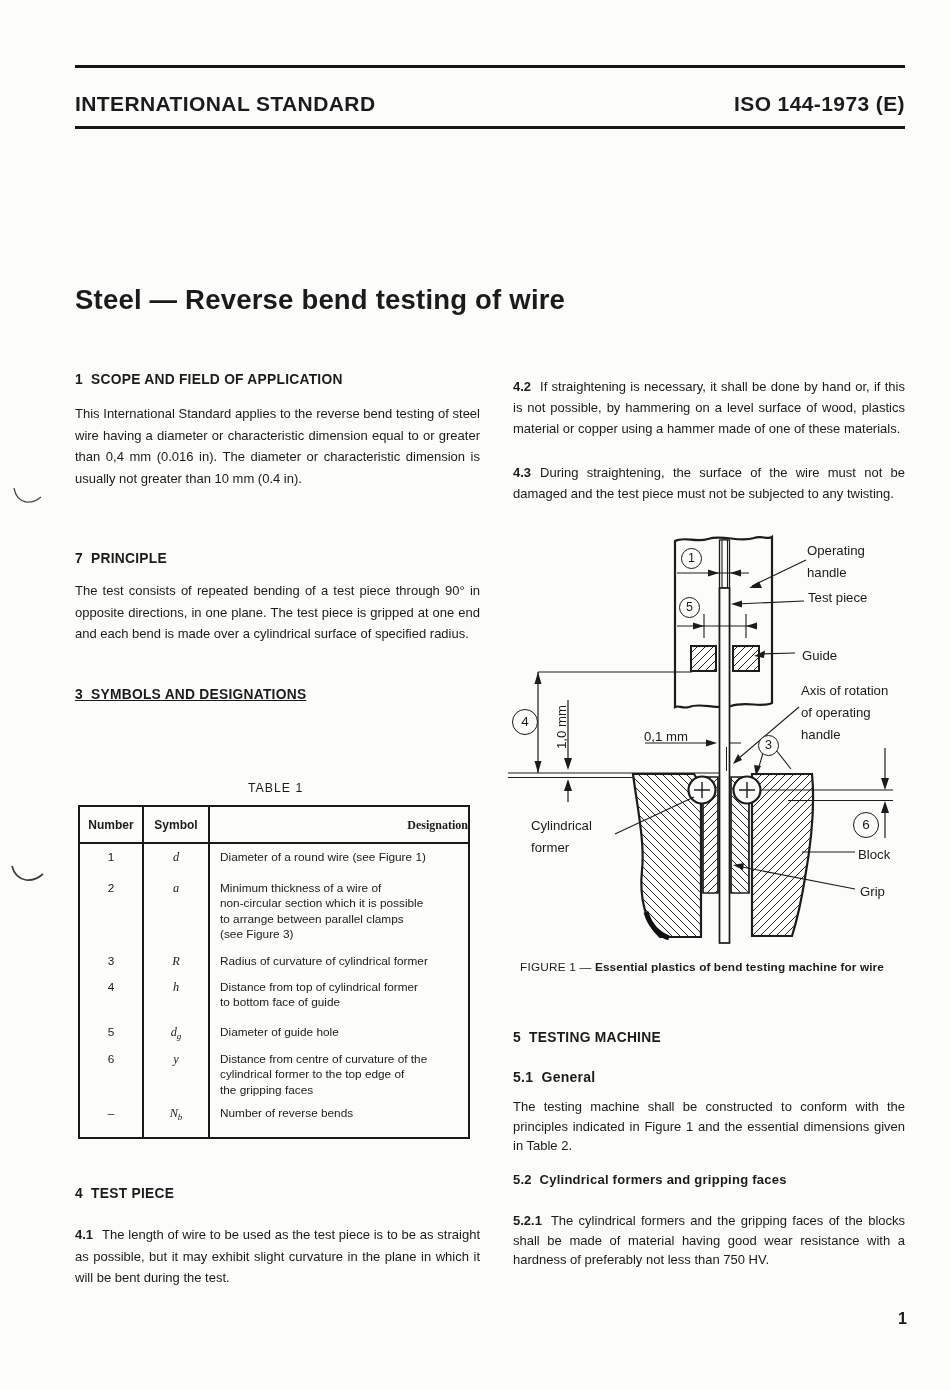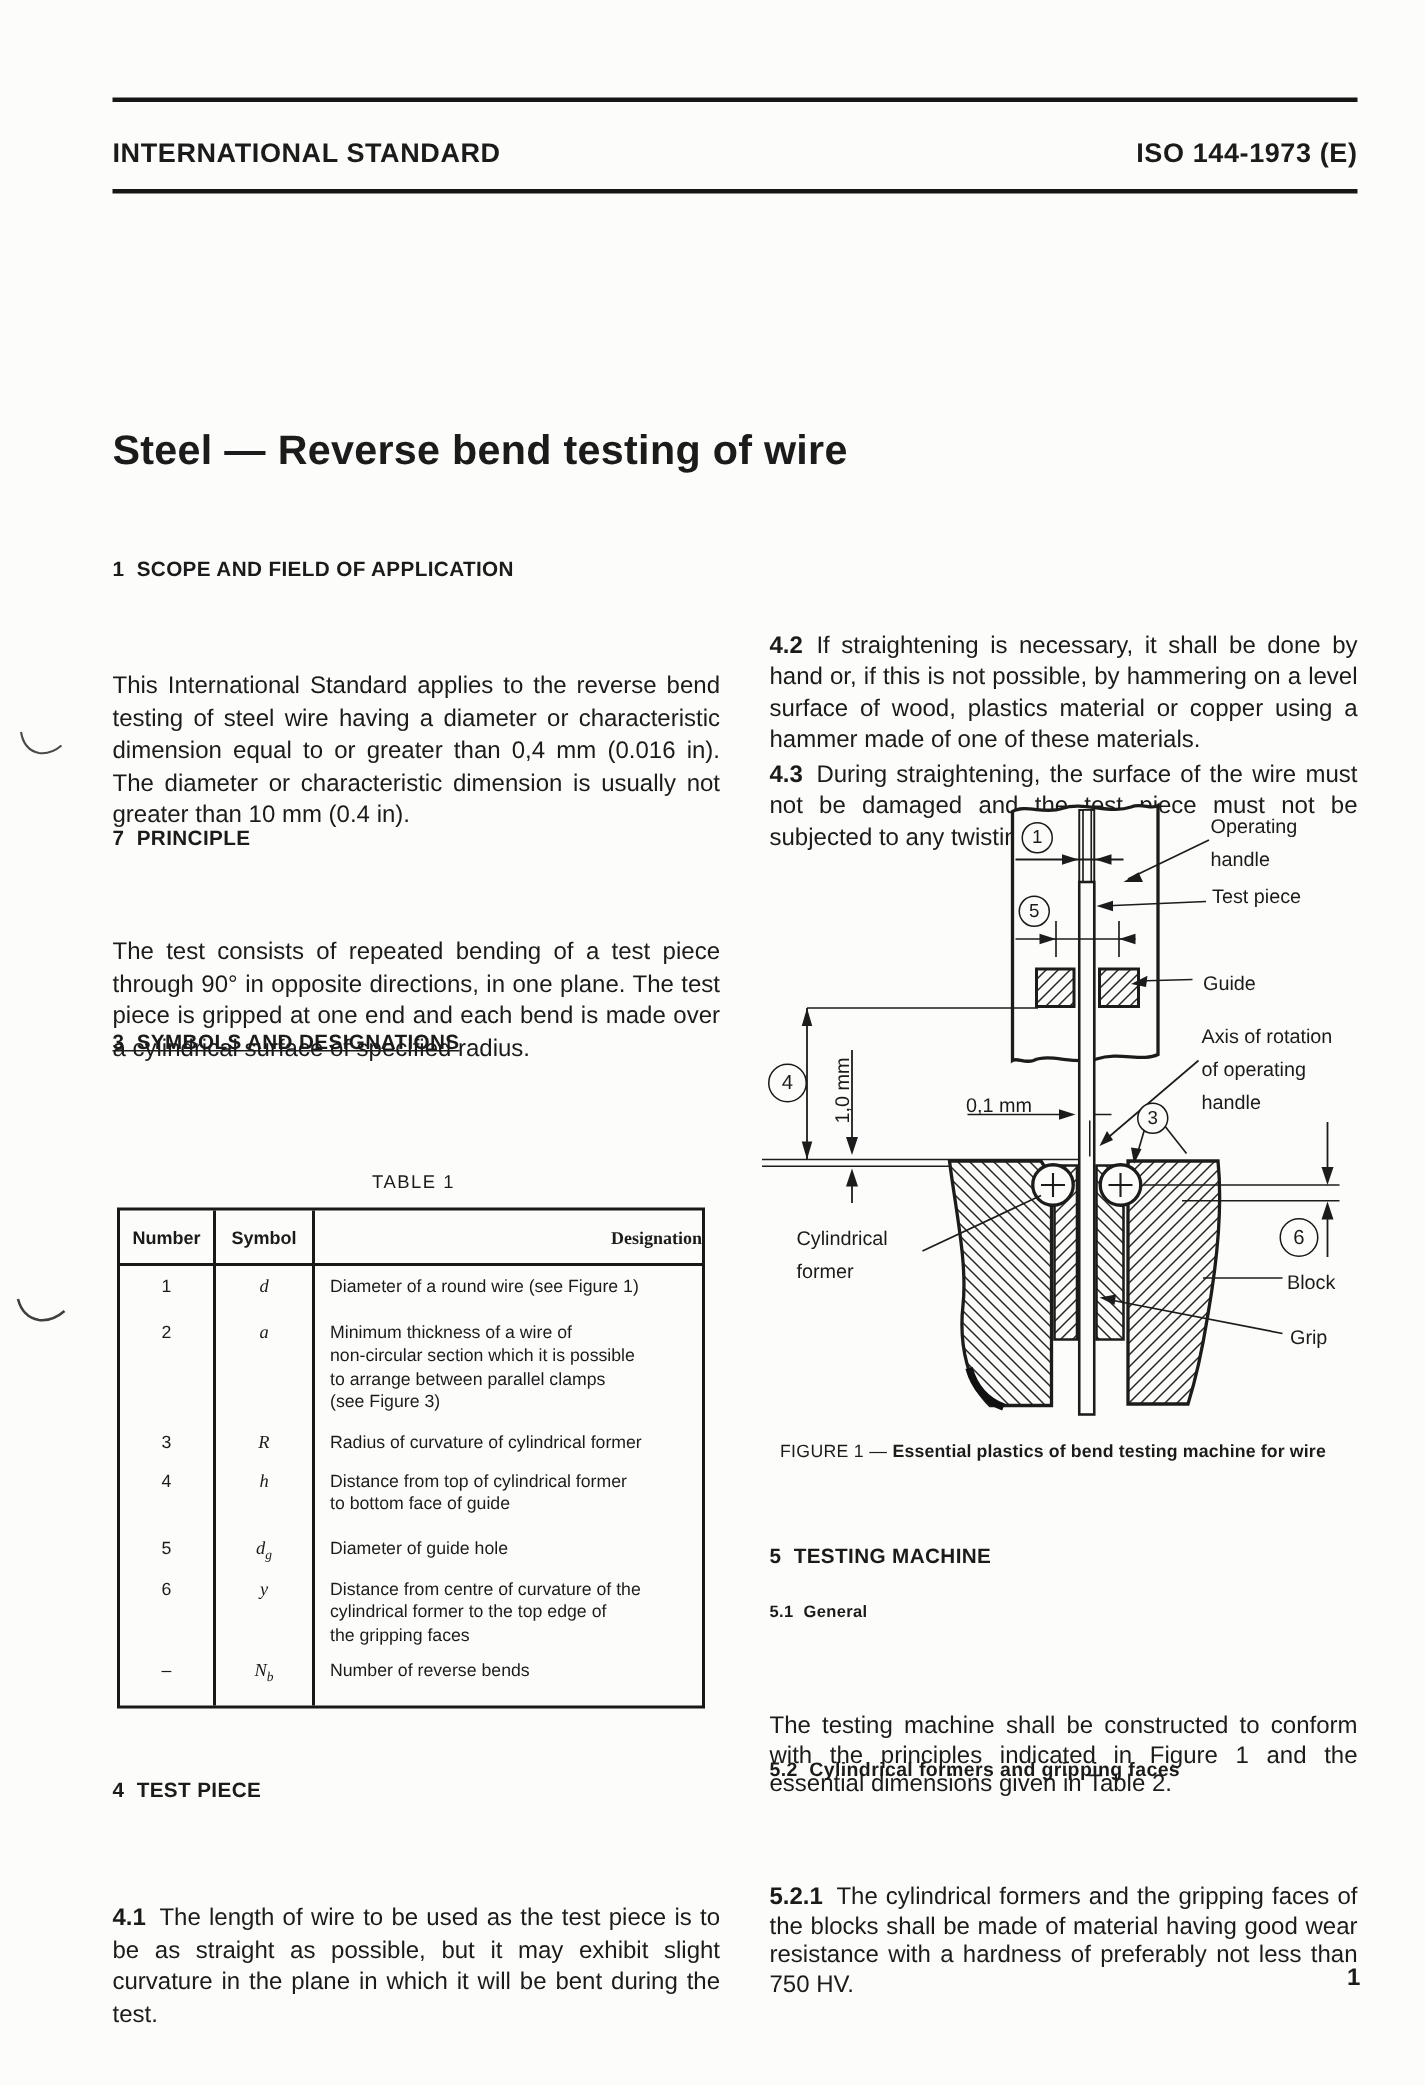--- a/index.html
+++ b/index.html
@@ -1,23 +1,23 @@
 <!DOCTYPE html>
 <html><head>
 <meta charset="utf-8">
 <style>
   html,body{margin:0;padding:0;background:#e8e8e6;}
   .page{position:relative;width:950px;height:1390px;background:#fcfcfa;margin:0 auto;
         font-family:"Liberation Sans",sans-serif;color:#1b1b1b;overflow:hidden;}
   .abs{position:absolute;}
   .rule{position:absolute;background:#161616;}
-  .hdr{font-weight:bold;font-size:18px;letter-spacing:.4px;text-align:center;}
+  .hdr{font-weight:bold;font-size:21px;letter-spacing:.4px;text-align:center;}
   .title{font-weight:bold;font-size:27.5px;letter-spacing:.2px;}
   .sh{font-weight:bold;font-size:13.8px;letter-spacing:.25px;white-space:pre-wrap;}
-  .p{font-size:16px;line-height:21.6px;text-align:justify;margin-top:44px;}
+  .p{font-size:13px;line-height:21.6px;text-align:justify;}
   .p .bnum{font-weight:bold;margin-right:9px;}
   .tcap{font-size:12.3px;letter-spacing:1px;}
   .tbl{position:absolute;left:78px;top:805px;width:388px;height:330px;border:2.2px solid #191919;}
   .tbl .v{position:absolute;top:0;bottom:0;width:1.6px;background:#191919;}
   .tbl .hs{position:absolute;left:0;right:0;height:2.2px;background:#191919;}
   .tbl .hc{position:absolute;font-weight:bold;font-size:12px;}
   .trow{position:absolute;left:0;right:0;font-size:11.8px;line-height:15.3px;}
   .cnum{position:absolute;left:0;width:62px;text-align:center;}
   .csym{position:absolute;left:64px;width:64px;text-align:center;
         font-family:"Liberation Serif",serif;font-style:italic;font-size:12.3px;}
@@ -224,21 +224,21 @@
     <div class="co big" style="left:512px;top:709px;">4</div>
     <div class="co small" style="left:758px;top:735px;">3</div>
     <div class="co big" style="left:853px;top:812px;">6</div>
 
     <div class="abs cap" style="left:520px;top:960px;">
       <span>FIGURE 1 — </span><b>Essential plastics of bend testing machine for wire</b>
     </div>
   </div>
 
   <div class="abs sh" style="left:513px;top:1030px;">5  TESTING MACHINE</div>
-  <div class="abs sh" style="left:513px;top:1069px;font-size:11px;">5.1  General</div>
+  <div class="abs sh" style="left:513px;top:1069px;font-size:14px;">5.1  General</div>
   <div class="abs p" style="left:513px;top:1097px;width:392px;line-height:19.5px;">The testing machine shall be constructed to conform with the principles indicated in Figure 1 and the essential dimensions given in Table 2.</div>
   <div class="abs sh" style="left:513px;top:1172px;font-size:13px;">5.2  Cylindrical formers and gripping faces</div>
   <div class="abs p" style="left:513px;top:1211px;width:392px;line-height:19.5px;">
     <b class="bnum">5.2.1</b><span>The cylindrical formers and the gripping faces of the blocks shall be made of material having good wear resistance with a hardness of preferably not less than 750 HV.</span>
   </div>
 
   <div class="abs pgnum" style="left:898px;top:1310px;">1</div>
 
 </div>
 

